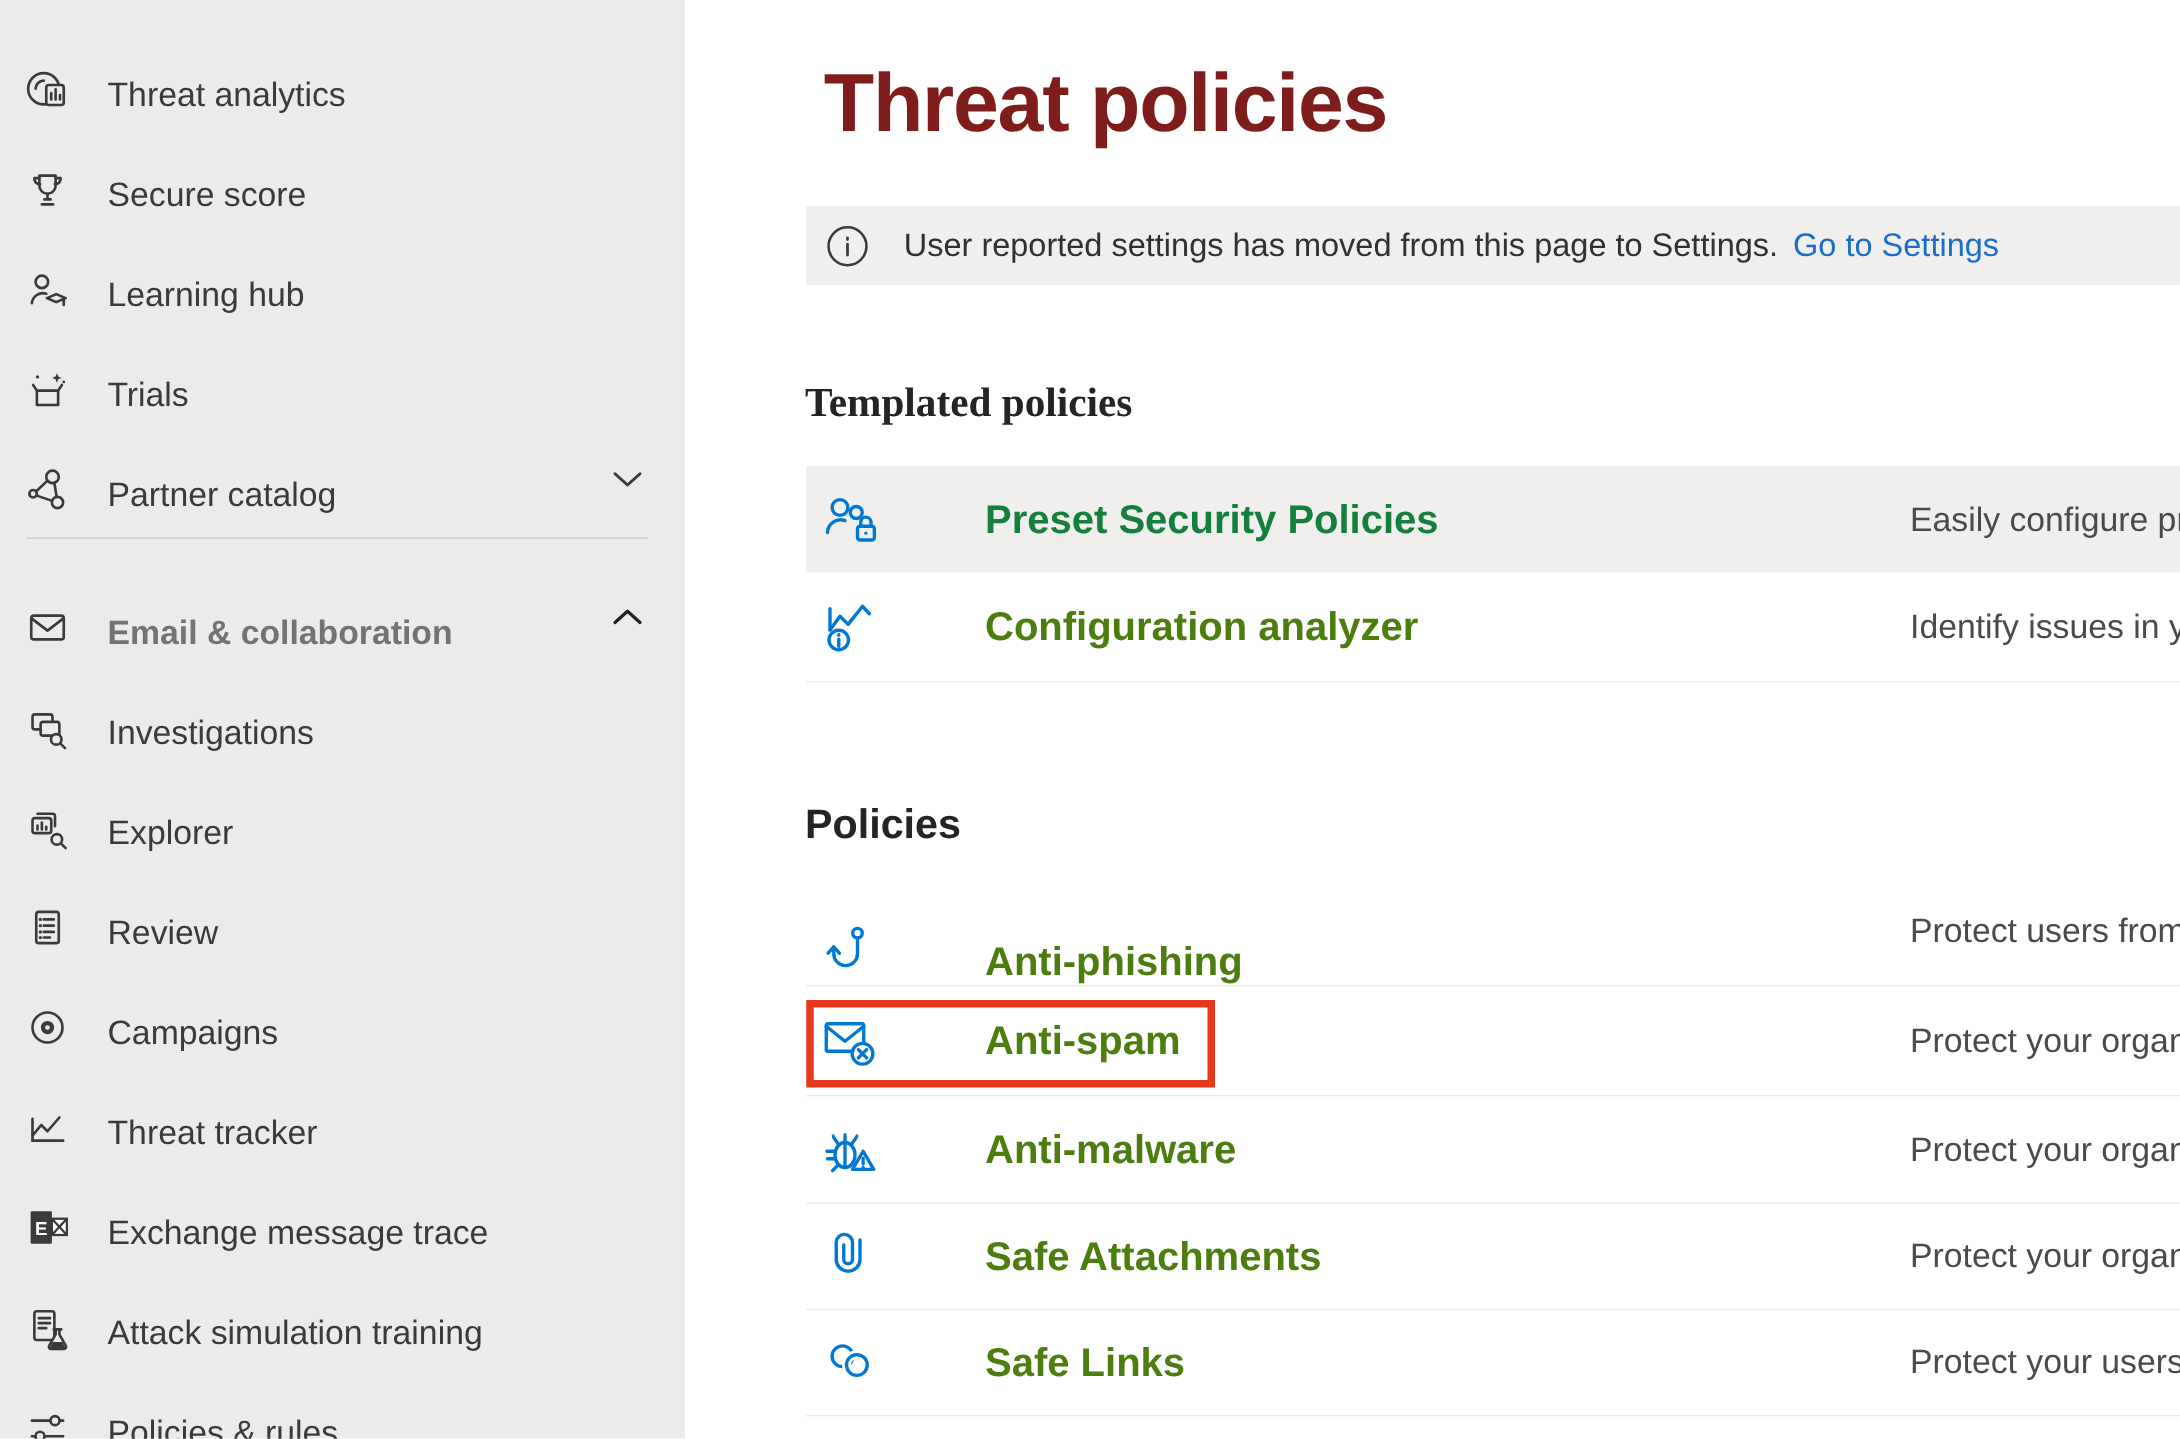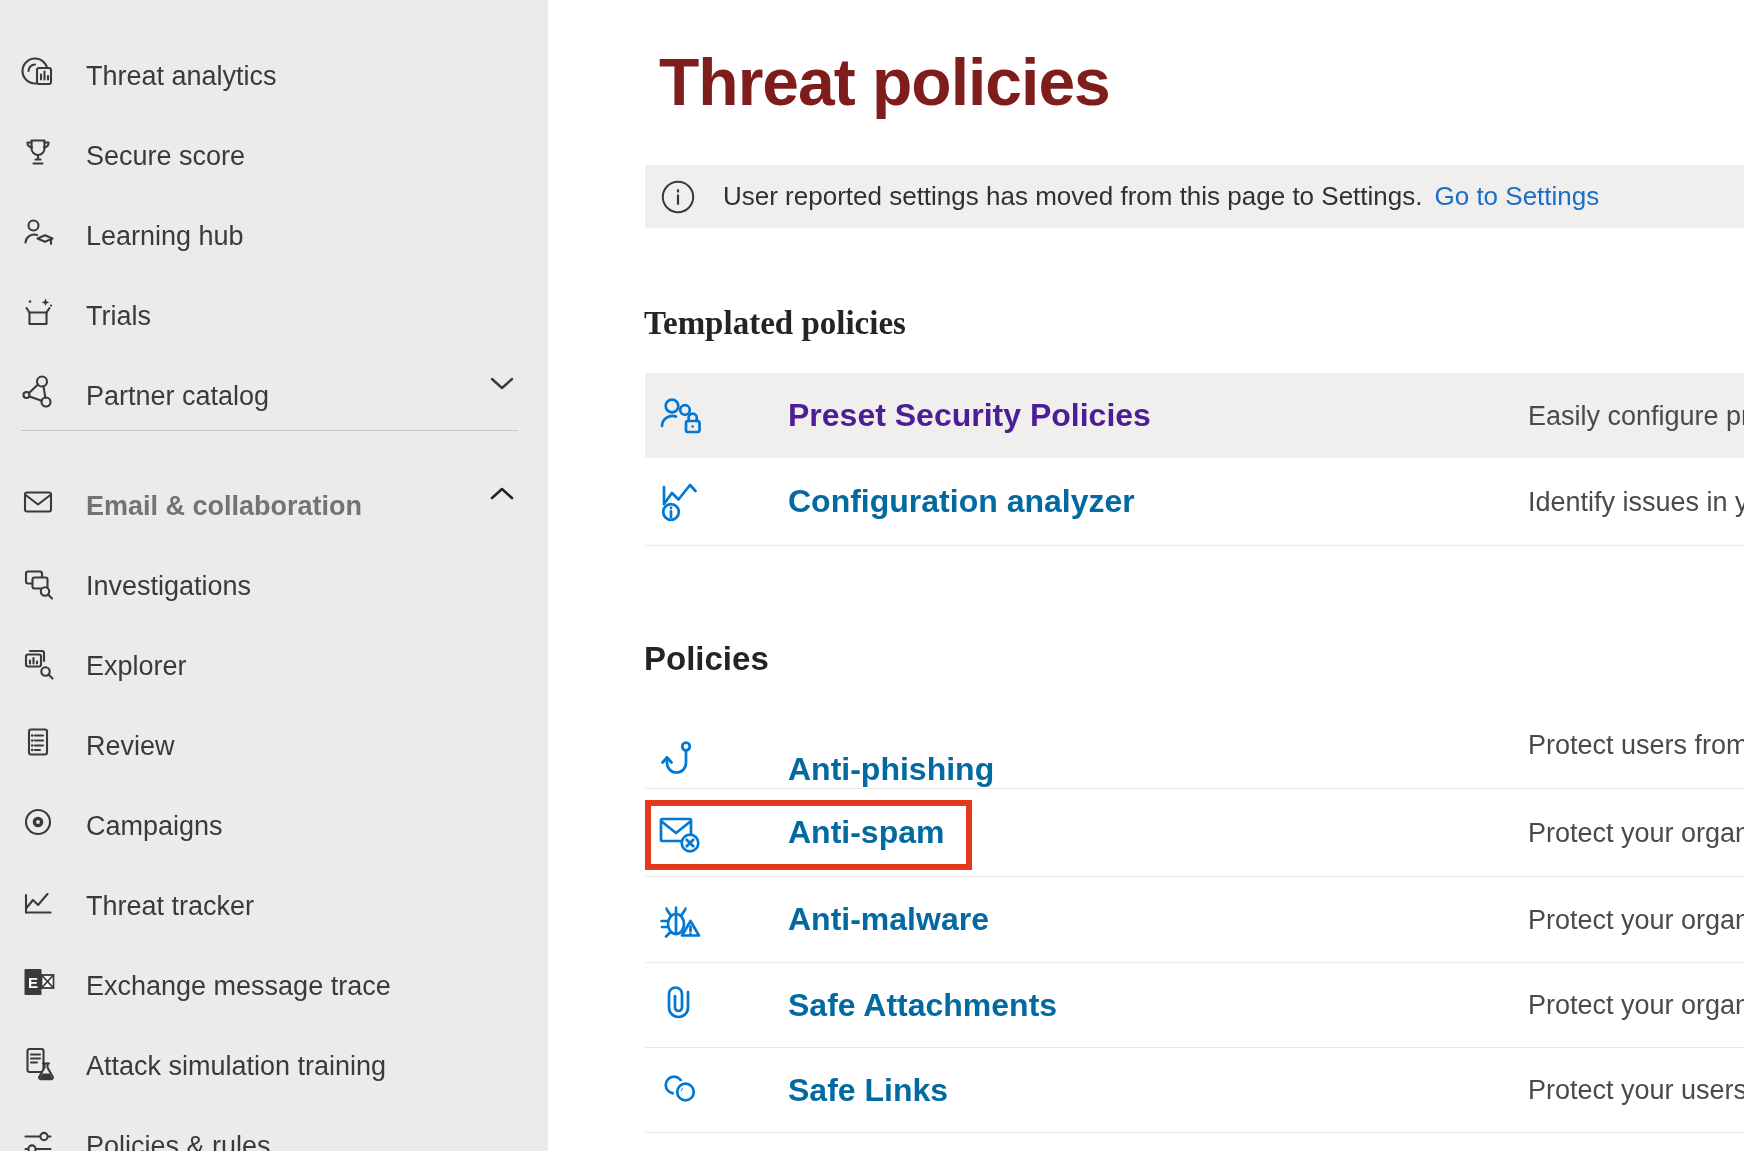--- a/index.html
+++ b/index.html
@@ -65,23 +65,23 @@
 
   .prow {
     position: absolute; left: 97px; right: 0;
     display: flex; align-items: center;
     overflow: hidden;
     cursor: pointer;
   }
   .prow .ric { width: 72px; flex: 0 0 72px; display: flex; justify-content: center; align-items: center; }
   .prow .rname {
     margin-left: 71px;
-    font-size: 32px; font-weight: 700; color: #0369a1; white-space: nowrap;
-  }
-  .prow .rname.bluelink { color: #4c1d95; }
+    font-size: 32px; font-weight: 700; color: #4d7c0f; white-space: nowrap;
+  }
+  .prow .rname.bluelink { color: #15803d; }
   .prow .rdesc {
     position: absolute; left: 883px; top: 50%;
     transform: translateY(-50%);
     font-size: 27px; color: #4c4a48; white-space: nowrap;
   }
 
   #row-preset  { top: 373px; height: 85px; background: #f0efee; }
   #row-config  { top: 458px; height: 88px; border-bottom: 1px solid #eaeae8; }
   #row-phish   { top: 702px; height: 87px; border-bottom: 1px solid #eaeae8; align-items: flex-end; }
   #row-spam    { top: 789px; height: 88px; border-bottom: 1px solid #eaeae8; }

